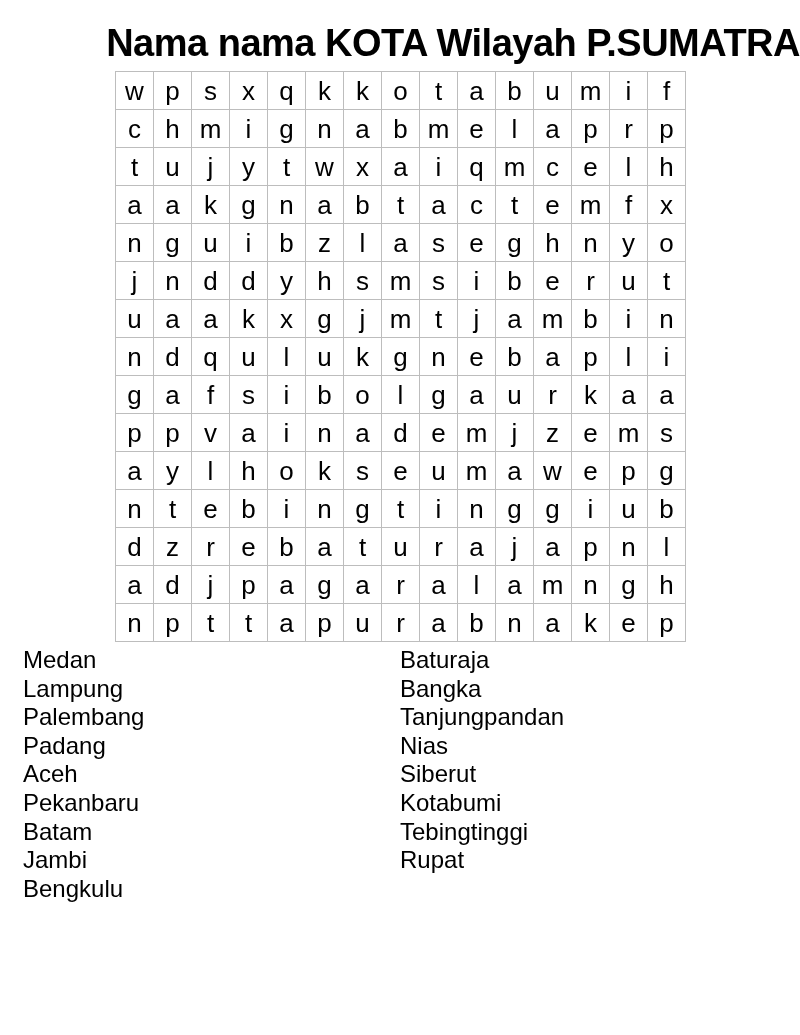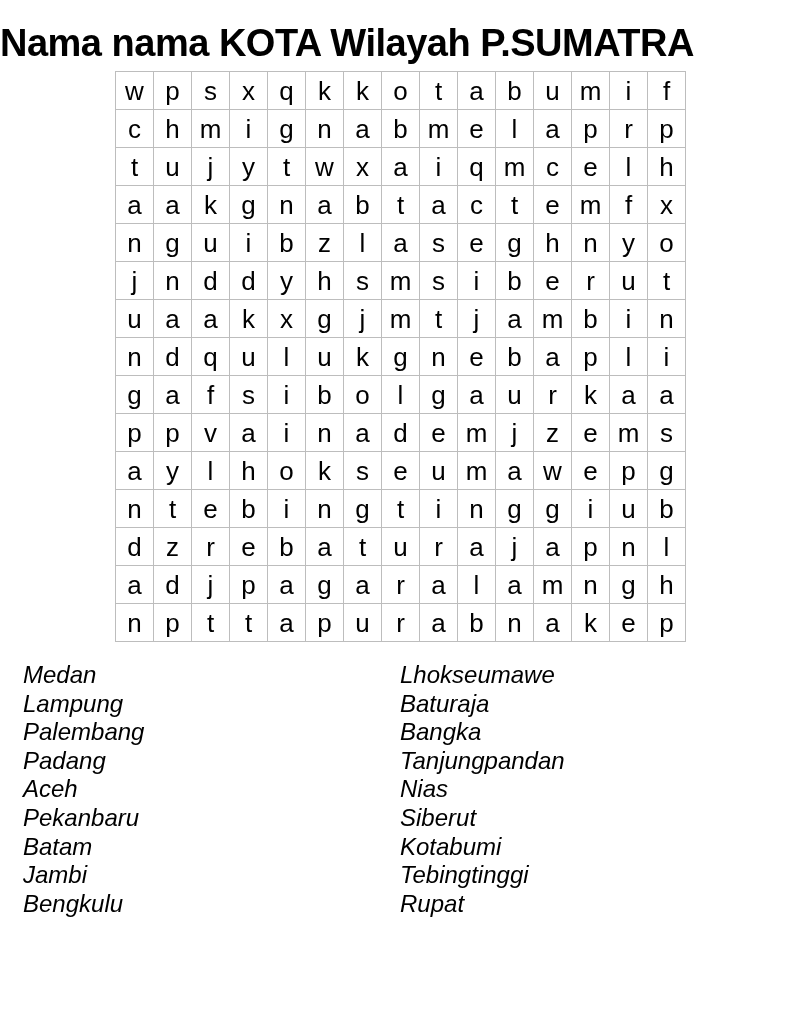--- a/index.html
+++ b/index.html
@@ -15,21 +15,21 @@
     font-family:"Liberation Sans", sans-serif;
     color:var(--ink);
     position:relative;
     overflow:hidden;
   }
   .title{
     position:absolute;
     top:22px;left:0;
     width:800px;
     margin:0;
-    text-align:left;
+    text-align:right;
     font-size:38px;
     font-weight:700;
     letter-spacing:-0.5px;
     color:var(--ink);
   }
   .grid{
     position:absolute;
     left:115px;top:71px;
     display:grid;
     grid-template-columns:repeat(15,38px);
@@ -50,27 +50,26 @@
     color:var(--ink);
     user-select:none;
   }
   .words{
     position:absolute;
     top:645px;left:0;
     width:800px;height:310px;
   }
   .word-col{
     position:absolute;
-    top:16px;
+    top:1px;
     margin:0;padding:0;
     list-style:none;
     font-size:24px;
     line-height:28.6px;
     color:var(--ink);
-    font-style:italic;
   }
   .word-col.left{left:23px;}
   .word-col.right{left:400px;}
 </style>
 </head>
 <body>
 
 <h1 class="title">Nama nama KOTA Wilayah P.SUMATRA</h1>
 
 <div class="grid" id="letter-grid">
@@ -307,21 +306,20 @@
       <li>Lampung</li>
       <li>Palembang</li>
       <li>Padang</li>
       <li>Aceh</li>
       <li>Pekanbaru</li>
       <li>Batam</li>
       <li>Jambi</li>
       <li>Bengkulu</li>
     </ul>
   <ul class="word-col right" id="words-right">
-      <li>Lhokseumawe</li>
       <li>Baturaja</li>
       <li>Bangka</li>
       <li>Tanjungpandan</li>
       <li>Nias</li>
       <li>Siberut</li>
       <li>Kotabumi</li>
       <li>Tebingtinggi</li>
       <li>Rupat</li>
     </ul>
 </div>

